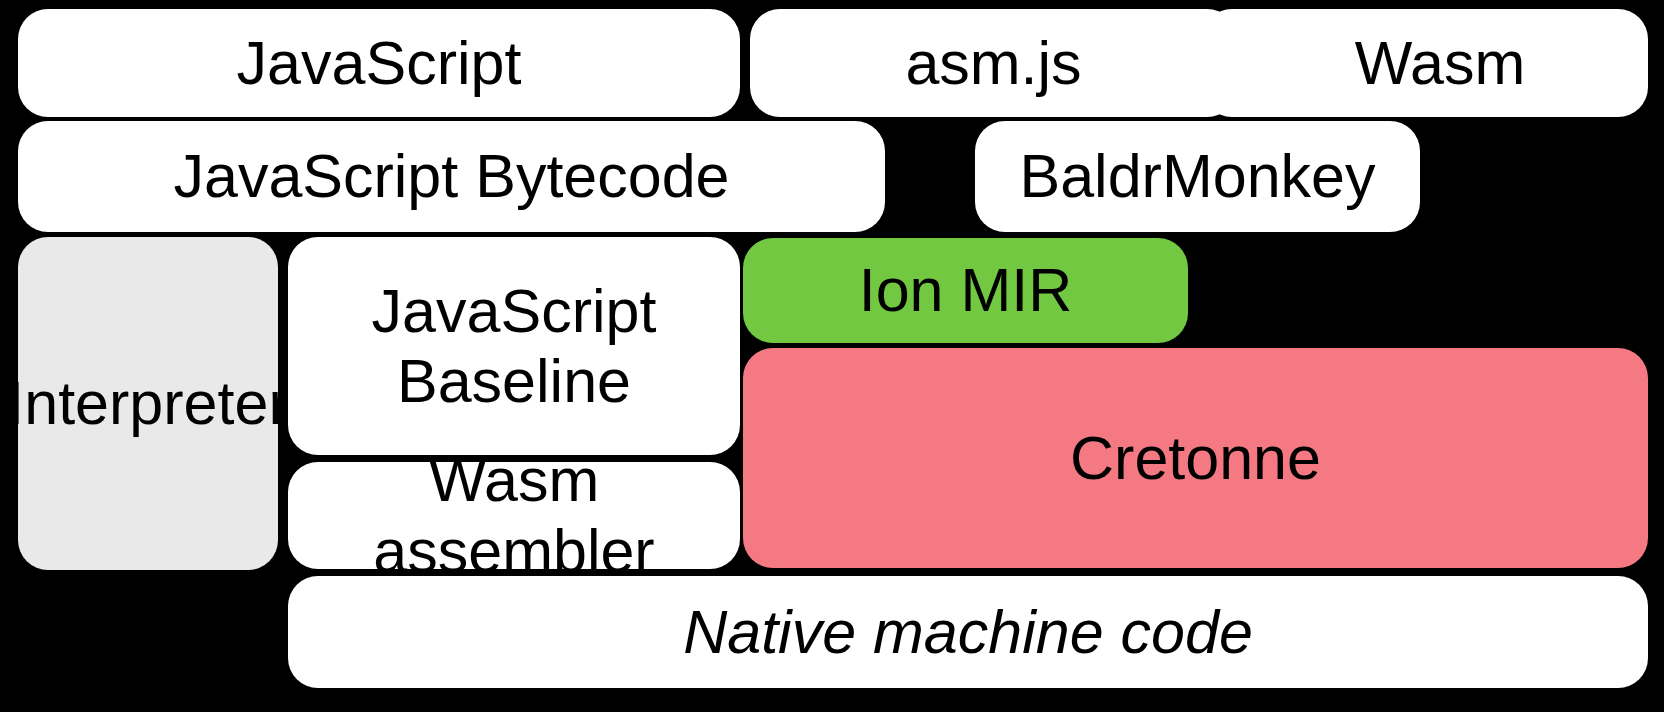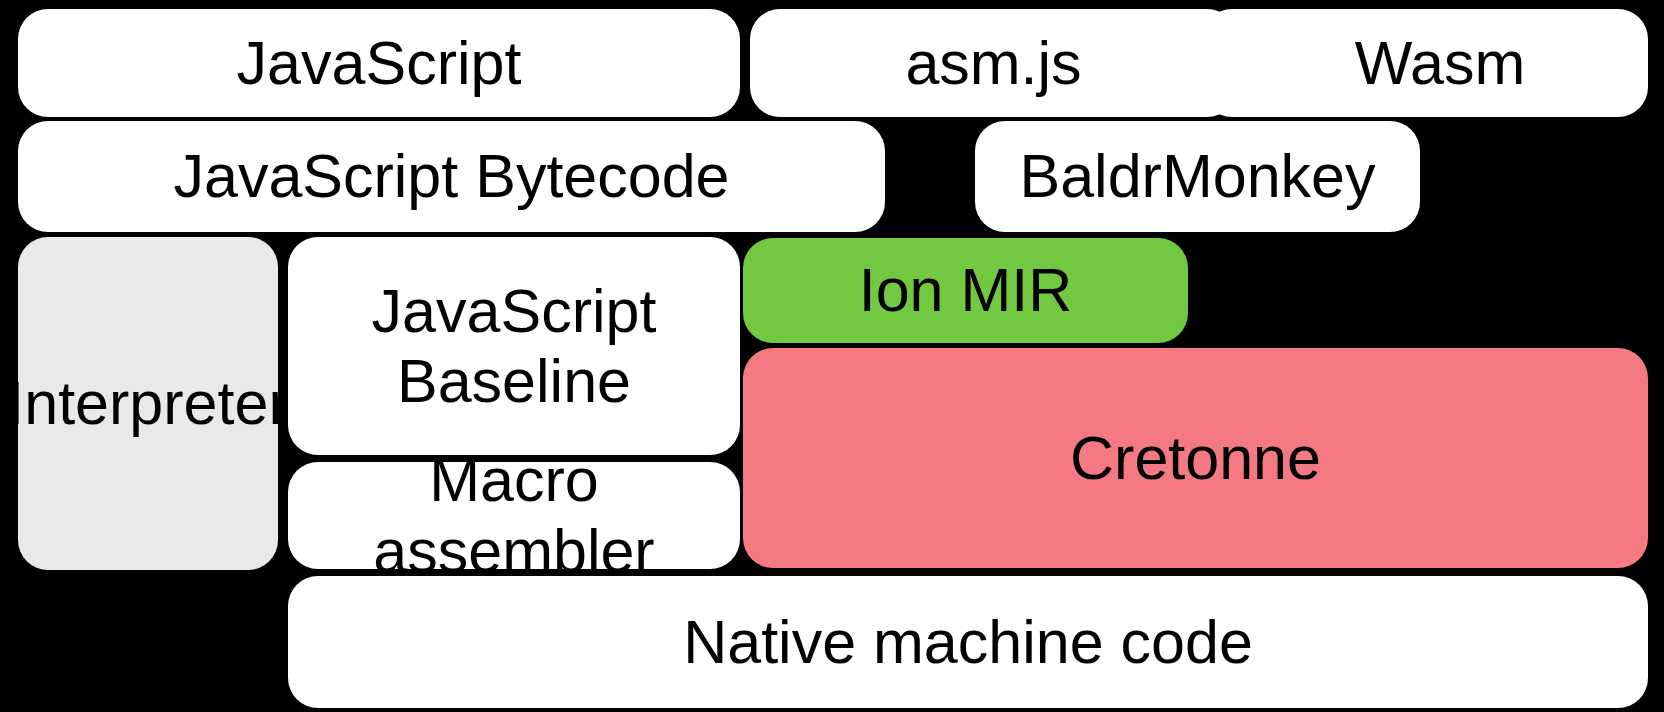--- a/index.html
+++ b/index.html
@@ -68,20 +68,20 @@
   <div class="box" style="left:288px; top:237px; width:452px; height:218px;">
     <span class="wrap-label">JavaScript Baseline</span>
   </div>
   <div class="box green" style="left:743px; top:238px; width:445px; height:105px;">
     <span>Ion MIR</span>
   </div>
   <div class="box pink" style="left:743px; top:348px; width:905px; height:220px;">
     <span>Cretonne</span>
   </div>
   <div class="box" style="left:288px; top:462px; width:452px; height:107px;">
-    <span>Macro assembler</span>
+    <span>Wasm assembler</span>
   </div>
 
-  <div class="box" style="left:288px; top:576px; width:1360px; height:132px;">
+  <div class="box" style="left:288px; top:576px; width:1360px; height:112px;font-style:italic;">
     <span>Native machine code</span>
   </div>
 
 </div>
 
 </body></html>

